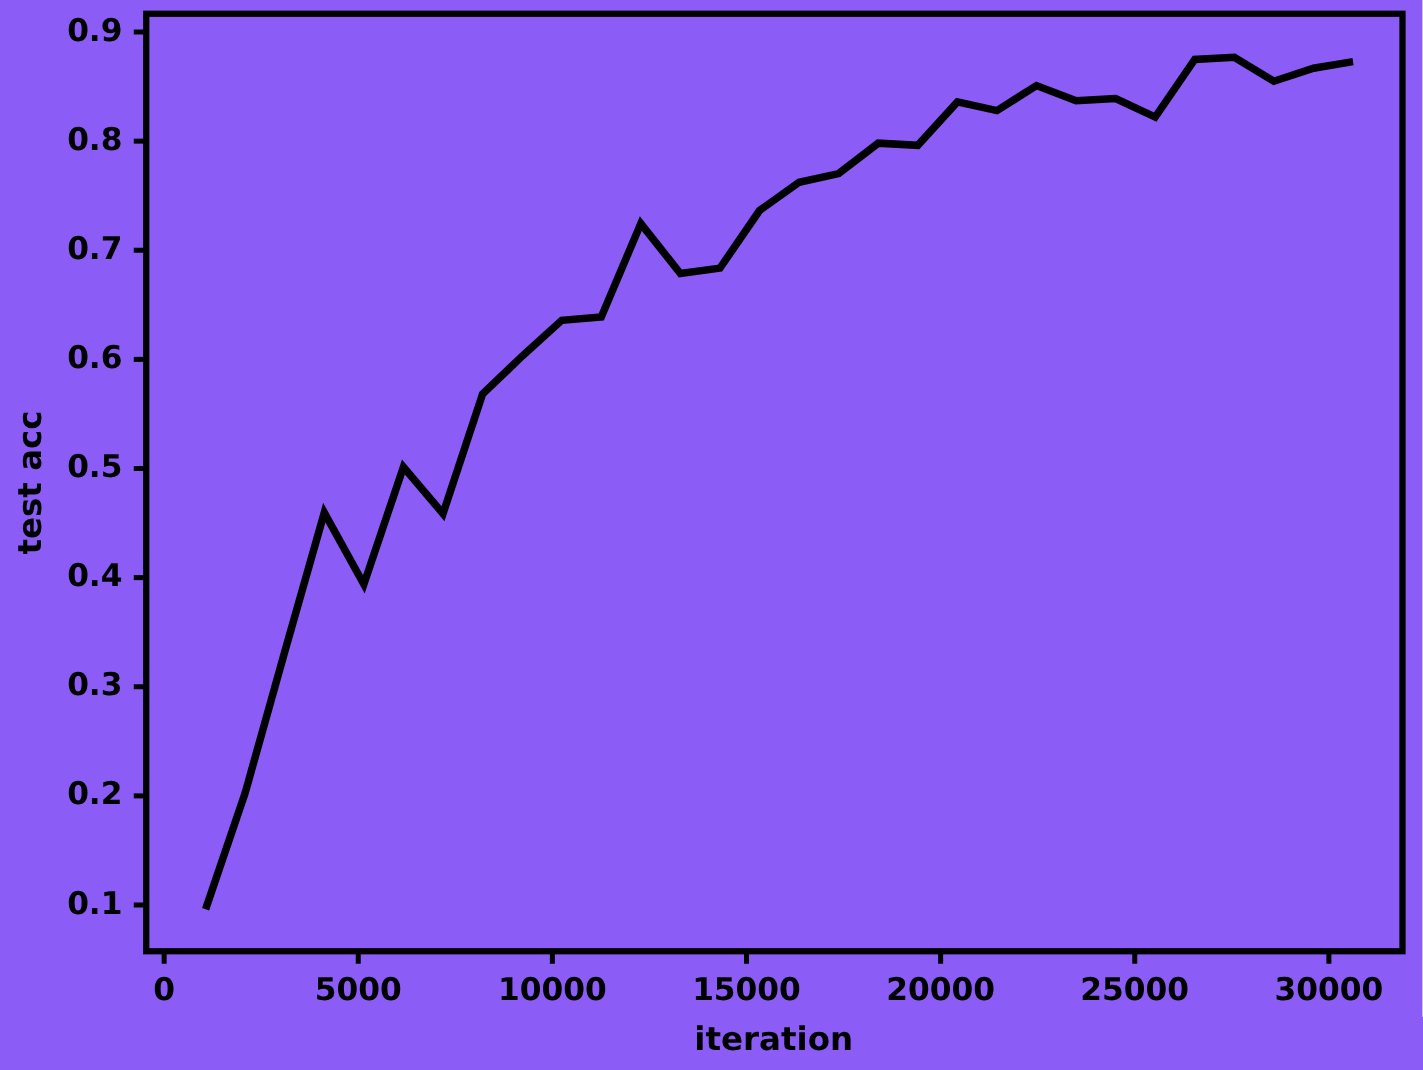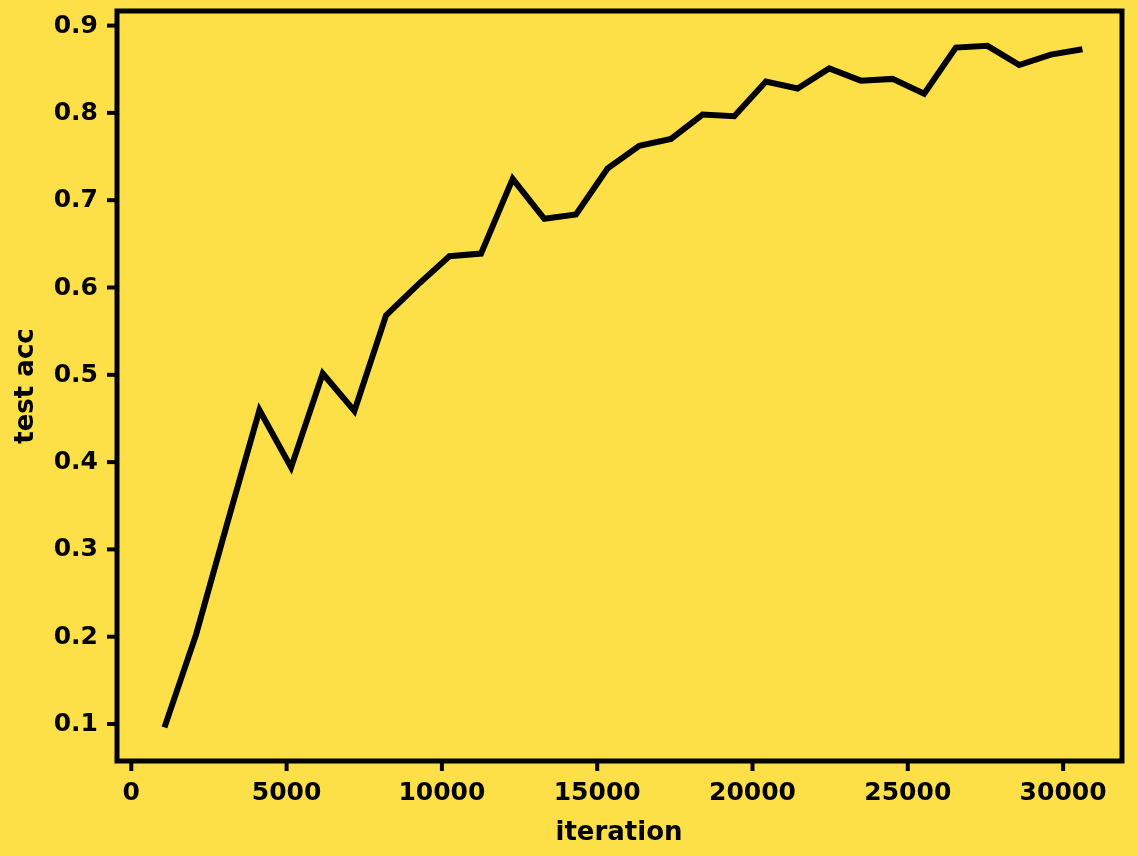--- a/index.html
+++ b/index.html
@@ -10,21 +10,21 @@
   body {
     width: 1138px;
     height: 856px;
     font-family: "DejaVu Sans", sans-serif;
     overflow: hidden;
   }
   #figure {
     position: relative;
     width: 1138px;
     height: 856px;
-    background: #fde047;
+    background: #8b5cf6;
   }
   #plot-svg {
     position: absolute;
     left: 0;
     top: 0;
     width: 1138px;
     height: 856px;
     display: block;
   }
   .tick-label {

